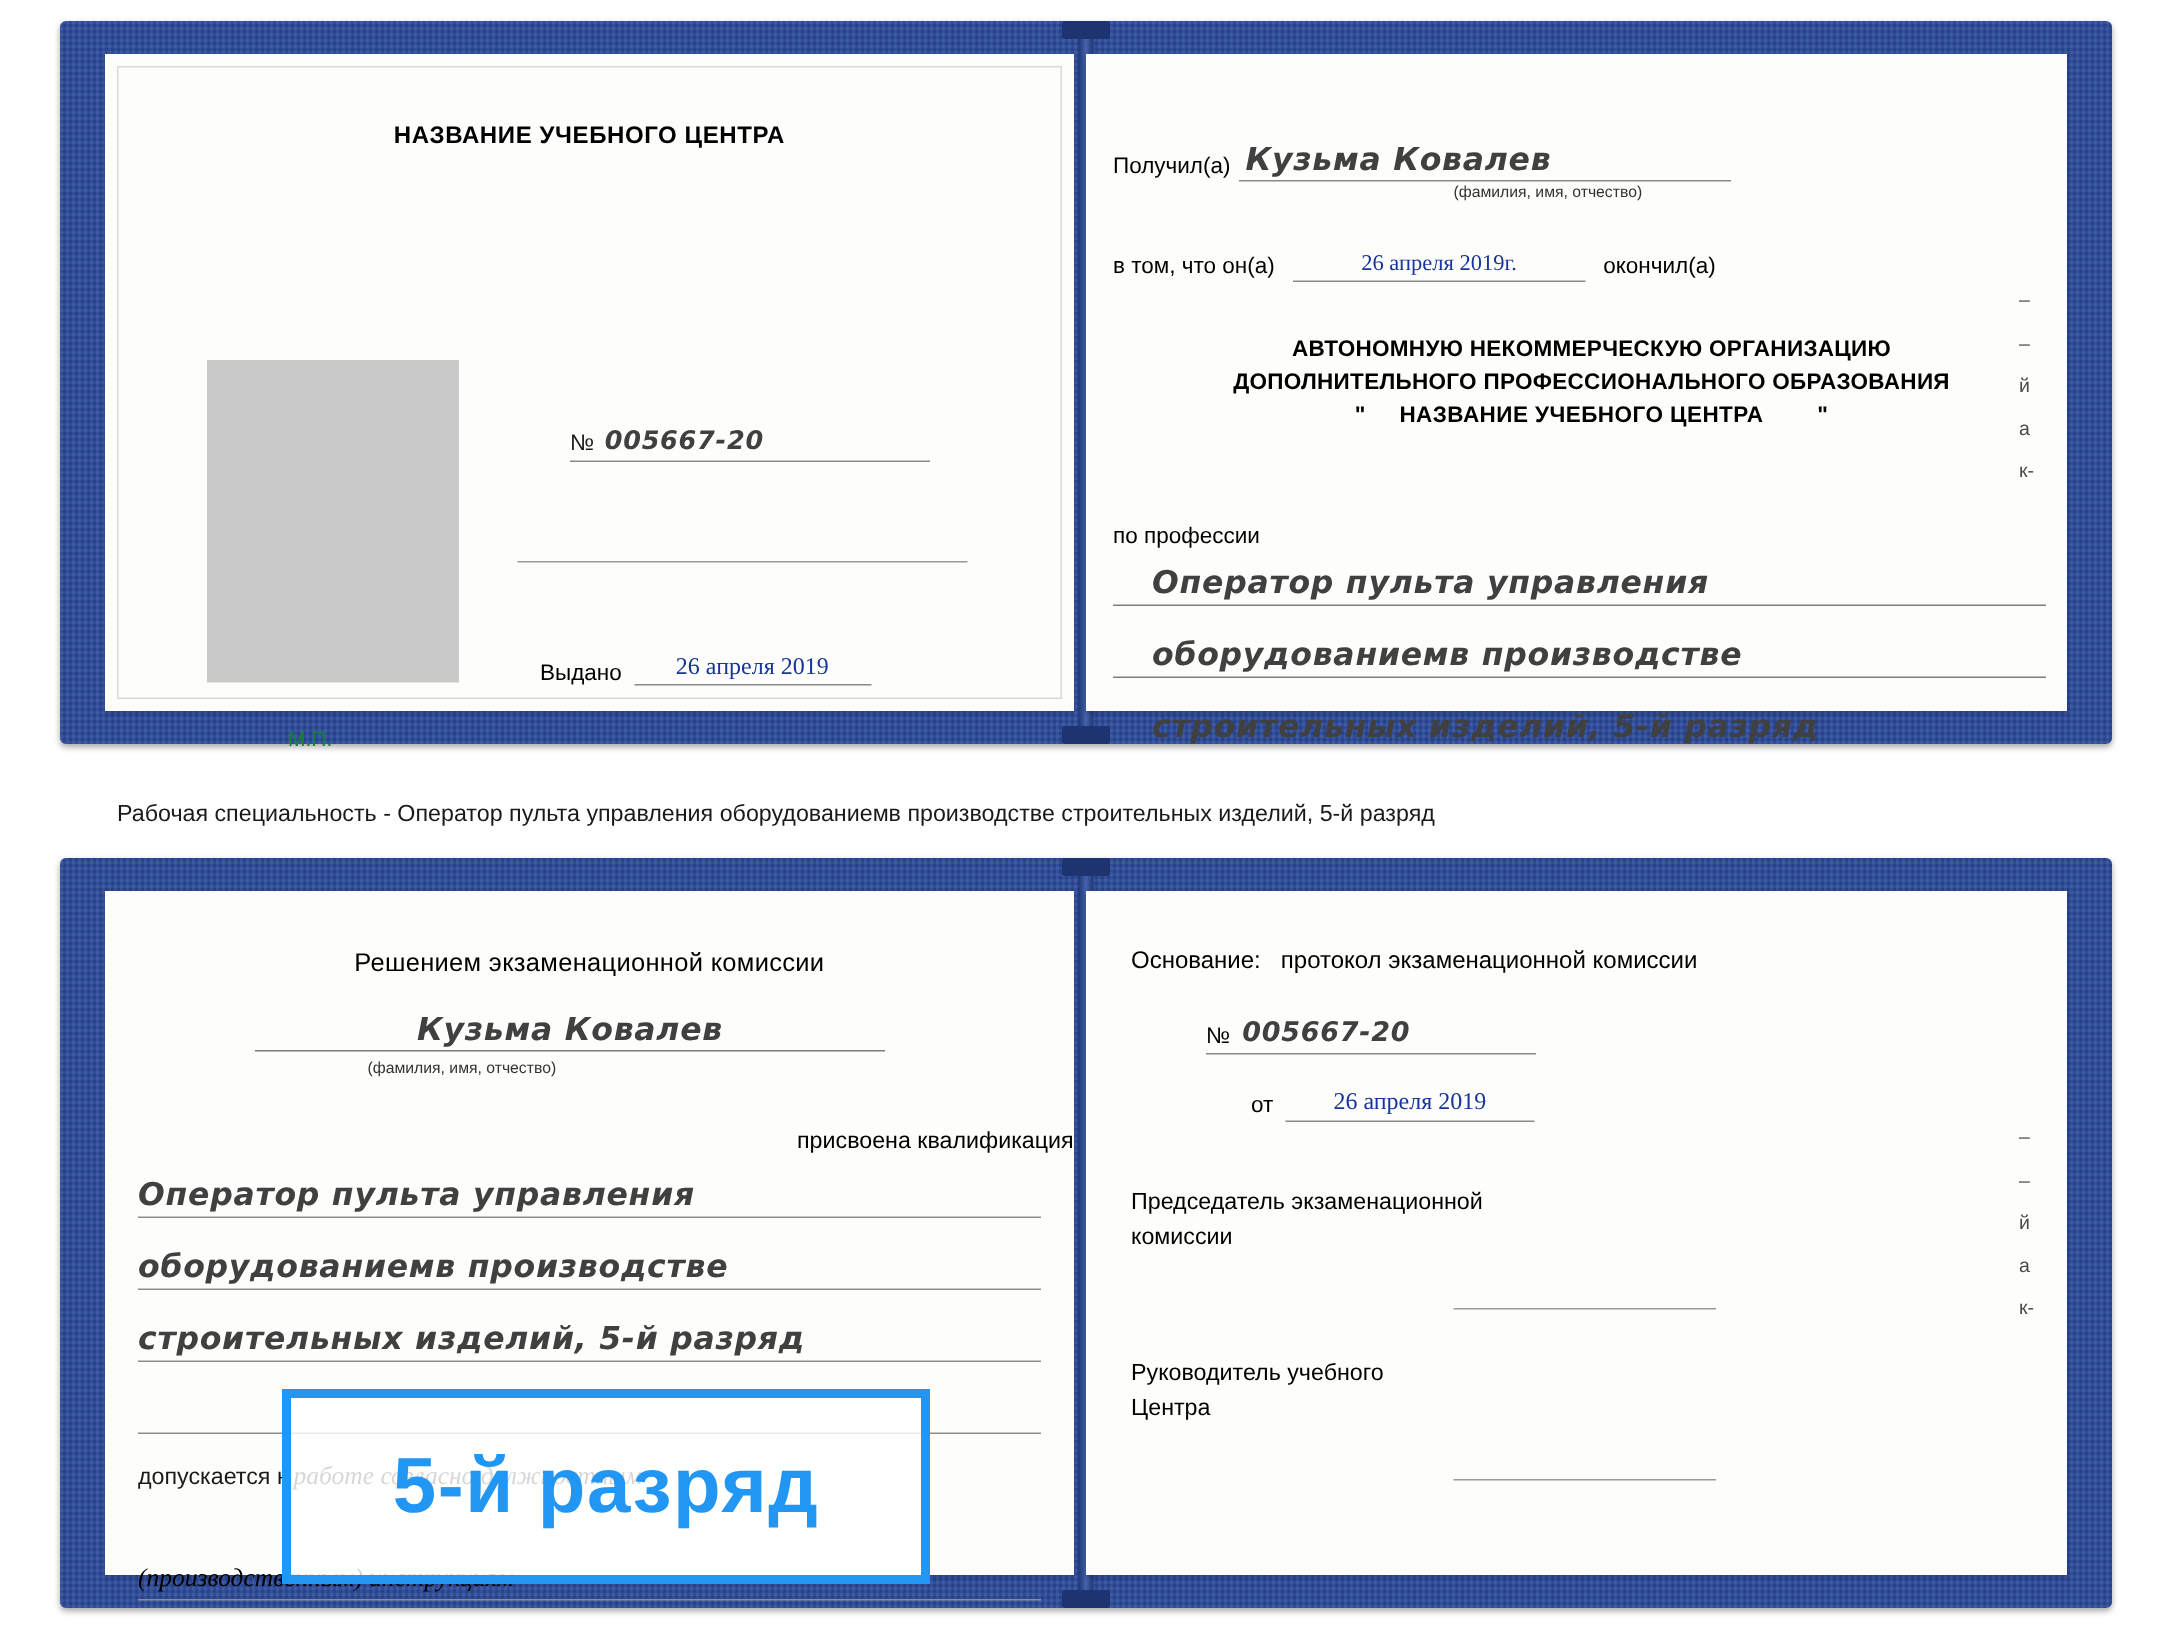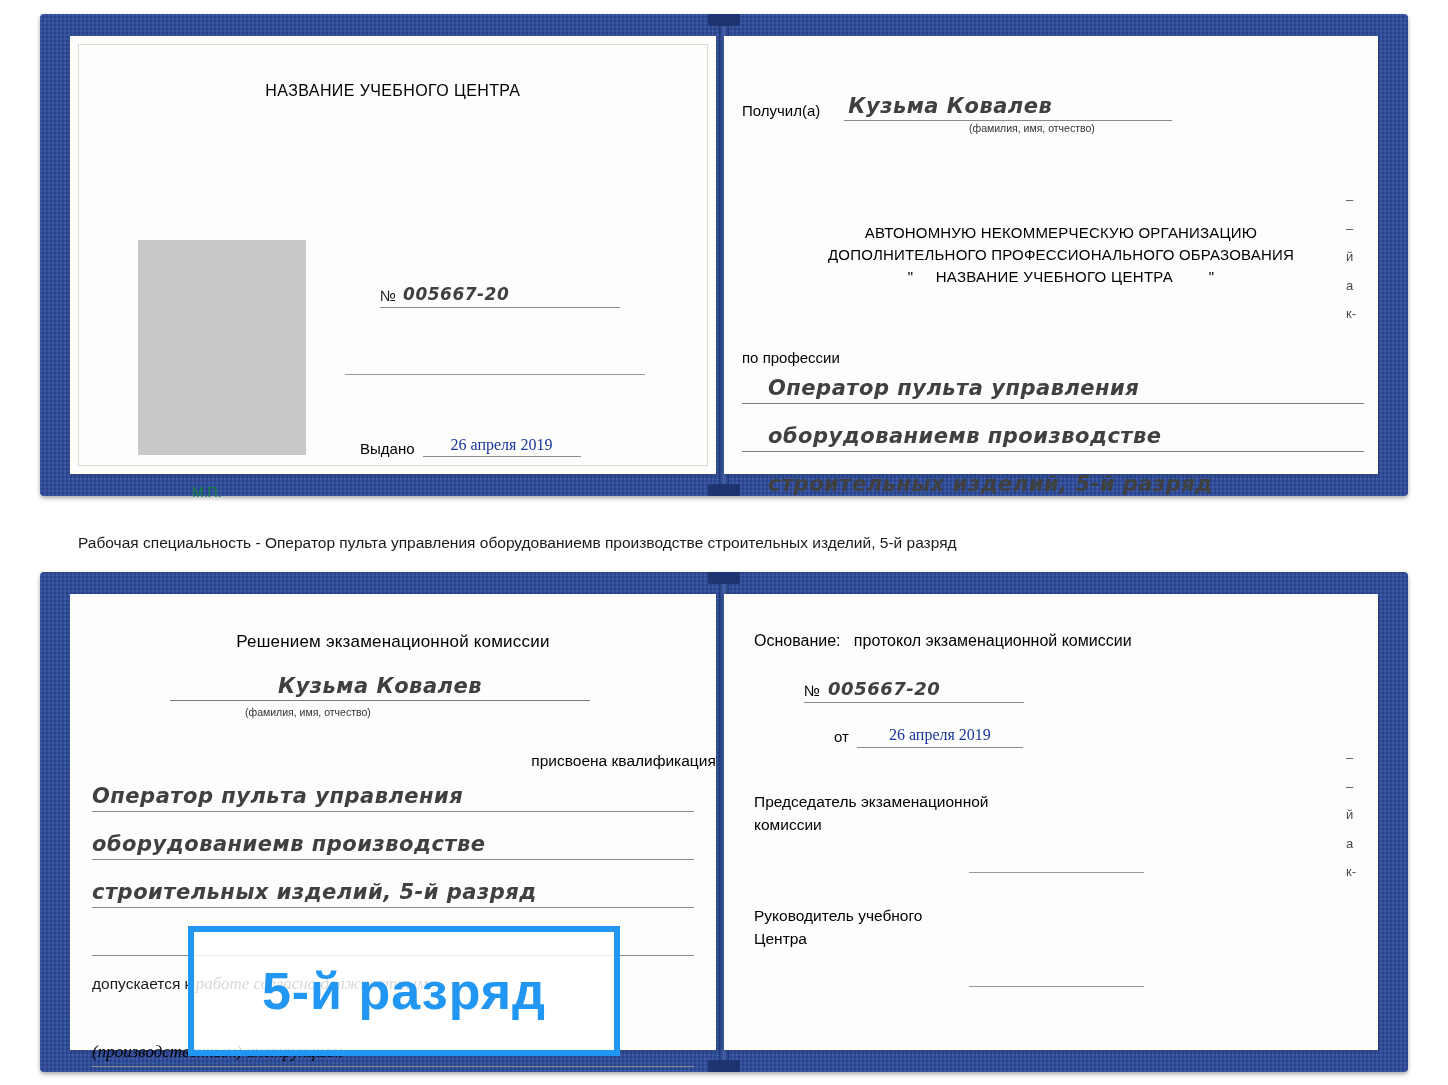--- a/index.html
+++ b/index.html
@@ -58,21 +58,21 @@
   .page.right { left: 50.0%; right: 30px; }
 
   
   .page.left .inner-frame {
     position: absolute;
     inset: 8px;
     border: 1px solid #d9d9d5;
   }
 
   
-  .t-bold { font-weight: normal; }
+  .t-bold { font-weight: bold; }
   .center { text-align: center; }
   .label-sm {
     color: #2a2a2a;
     font-size: 11px;
   }
   .hand {
     font-family: "DejaVu Sans", sans-serif;
     color: #404040;
     font-style: italic;
     font-weight: bold;
@@ -125,21 +125,21 @@
     text-align: center;
   }
   #p1 .mp {
     position: absolute; left: 122px; top: 448px;
     font-size: 14px; color: #15803d;
   }
 
   
   #p1 .r-recv {
     position: absolute; left: 18px; top: 58px;
-    display: flex; align-items: flex-end; gap: 24px; justify-content: space-between;
+    display: flex; align-items: flex-end; gap: 6px; justify-content: space-between;
   }
   #p1 .r-recv .cap { font-size: 15px; padding-bottom: 2px; }
   #p1 .r-recv .val {
     font-size: 21px; min-width: 320px; padding: 0 4px 2px 4px;
     border-bottom: 1px solid #8a8a8a;
   }
   #p1 .r-recv-sub {
     position: absolute; left: 245px; top: 86px; font-size: 10.5px; color: #333;
   }
   #p1 .r-line2 {
@@ -309,20 +309,25 @@
   </div>
 
   <div class="page right">
 
     <div class="r-recv">
       <span class="cap">Получил(а)</span>
       <span class="val hand">Кузьма Ковалев</span>
     </div>
     <div class="r-recv-sub label-sm">(фамилия, имя, отчество)</div>
 
+    <div class="r-line2">
+      <span class="cap">в том, что он(а)</span>
+      <span class="val">26 апреля 2019г.</span>
+      <span class="cap">окончил(а)</span>
+    </div>
 
     <div class="org t-bold">
       <div>АВТОНОМНУЮ НЕКОММЕРЧЕСКУЮ ОРГАНИЗАЦИЮ</div>
       <div>ДОПОЛНИТЕЛЬНОГО ПРОФЕССИОНАЛЬНОГО ОБРАЗОВАНИЯ</div>
       <div class="quoted">
         <span>"</span>
         &nbsp;&nbsp;&nbsp;
         <span>НАЗВАНИЕ УЧЕБНОГО ЦЕНТРА</span>
         &nbsp;&nbsp;&nbsp;&nbsp;&nbsp;&nbsp;
         <span>"</span>

